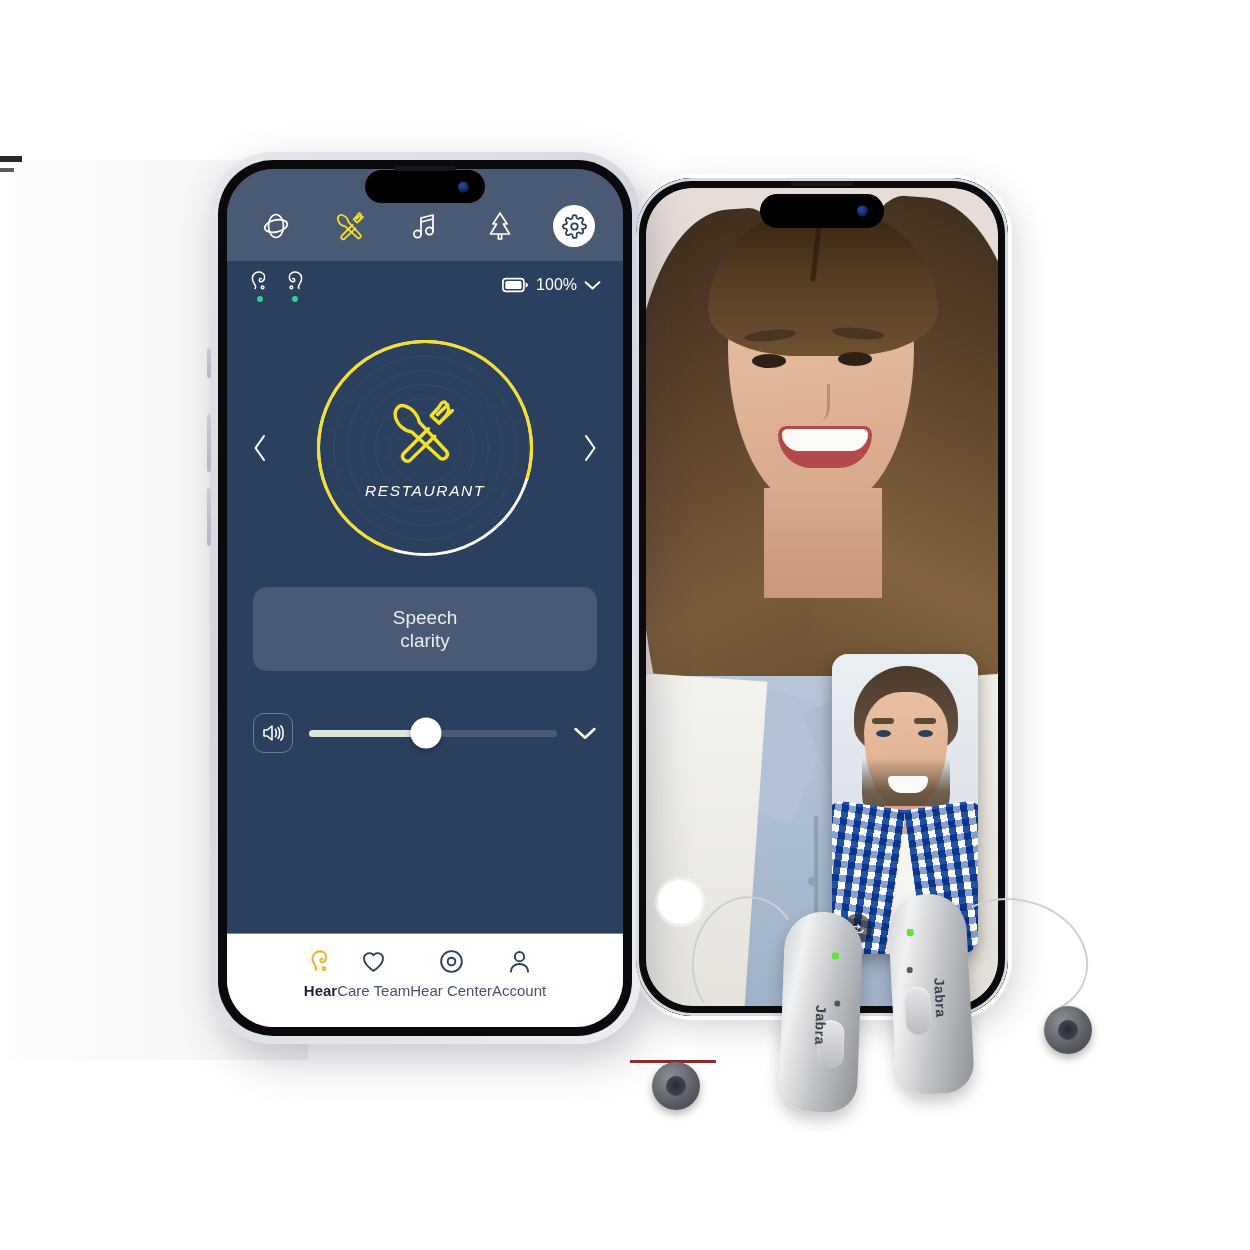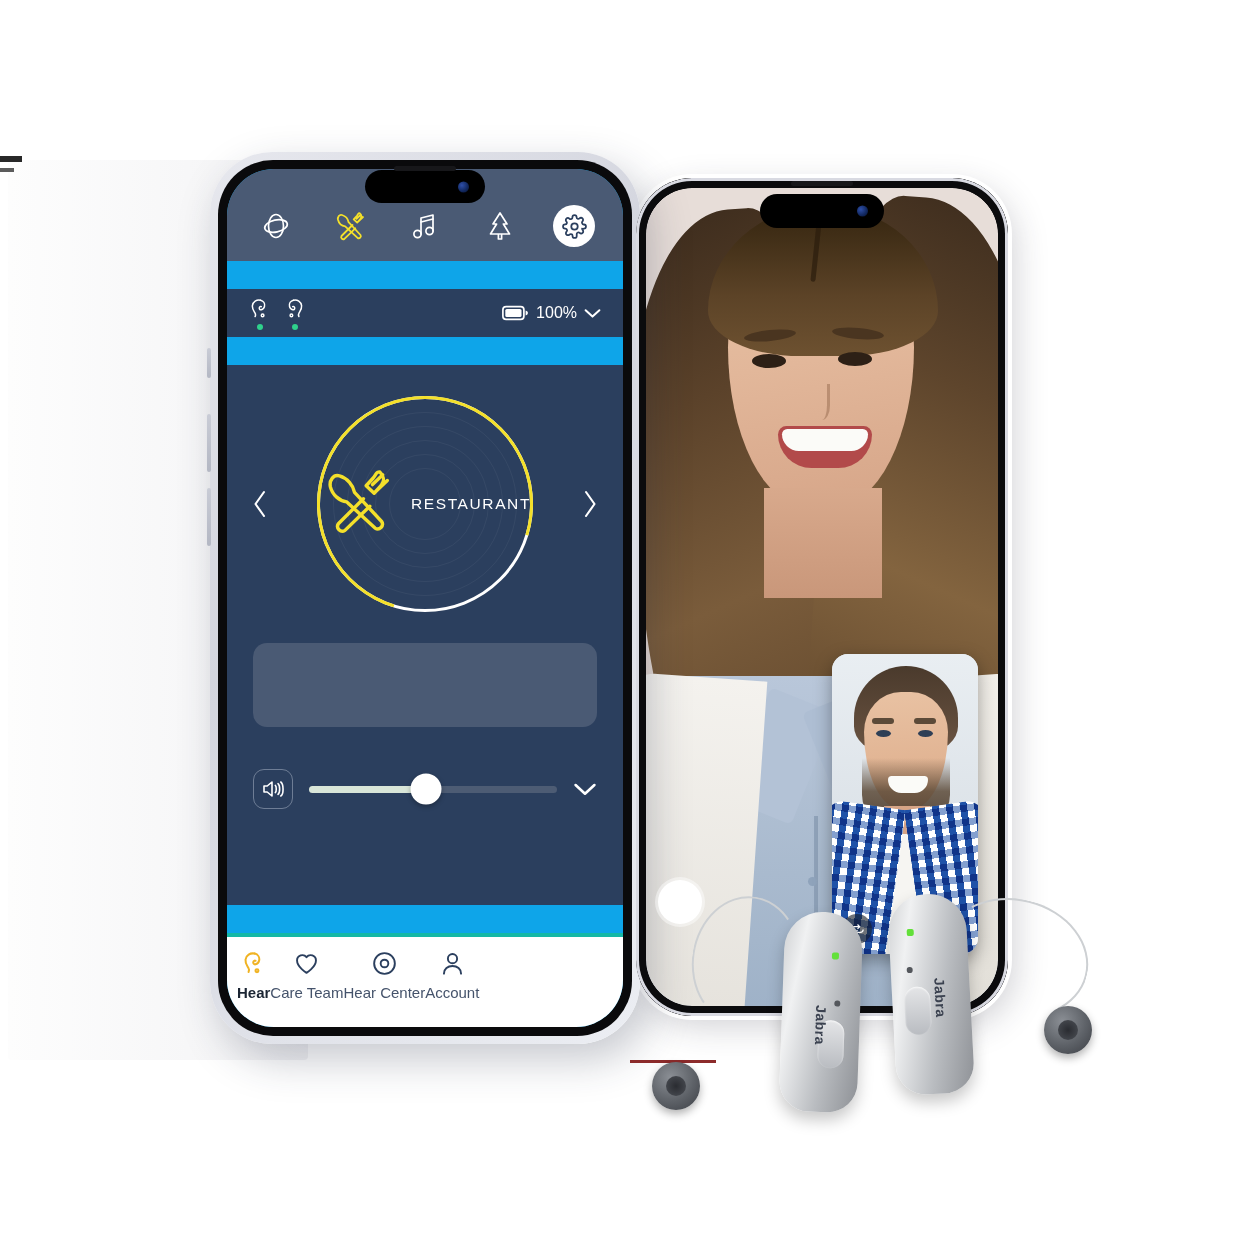--- a/index.html
+++ b/index.html
@@ -203,21 +203,21 @@
     box-shadow:10px 16px 42px rgba(40,45,70,.26);
     z-index:5;
   }
   .phone-left .inner{
     position:absolute; left:8px; top:8px; right:8px; bottom:8px;
     border-radius:55px; background:#0a0a0c;
   }
   .phone-left .screen{
     position:absolute; left:9px; top:9px; right:9px; bottom:9px;
     border-radius:47px; overflow:hidden;
-    background:#0ea5e9; display:flex; flex-direction:column;gap:28px;
+    background:#a21caf; display:flex; flex-direction:column;
   }
   .phone-left .island{ top:18px; width:120px; height:33px; }
   .side-btn{
     position:absolute; left:-3px; width:4px; border-radius:3px;
     background:linear-gradient(180deg,#c9ccd6,#b3b7c3);
   }
   .sb1{ top:196px; height:30px; }
   .sb2{ top:262px; height:58px; }
   .sb3{ top:336px; height:58px; }
   .sb-r{
@@ -253,22 +253,22 @@
   
   .app-body{ flex:1; background:#2b3f5e; position:relative; }
 
   .dial-row{
     position:absolute; left:0; right:0; top:14px; height:250px;
     display:flex; align-items:center; justify-content:space-between; padding:0 16px;
   }
   .chev{ width:34px; height:34px; display:flex; align-items:center; justify-content:center; }
   .dial{
     width:216px; height:216px; border-radius:50%;
-    position:relative; display:flex; 
-    align-items:center; justify-content:center; gap:10px;
+    position:relative; display:flex; flex-direction:column;
+    align-items:center; justify-content:center; gap:10px;font-style:italic;
   }
   .dial-ring{
     position:absolute; inset:0; border-radius:50%;
     border:3px solid #ffffff;
   }
   .dial-arc{
     position:absolute; inset:0; border-radius:50%;
     border:3px solid transparent;
     border-top-color:#f4e02a; border-right-color:#f4e02a; border-left-color:#f4e02a;
     transform:rotate(-28deg);
@@ -312,22 +312,22 @@
     position:absolute; left:50%; transform:translateX(-50%); top:492px;
     width:152px; height:52px; border-radius:26px;
     border:2.5px solid #f4e02a; background:transparent;
     color:#fff; font-size:19px; font-weight:500; cursor:pointer;
     font-family:"Liberation Sans",sans-serif;
   }
 
   
   .botnav{
     flex:0 0 auto; height:94px; background:#ffffff;
-    display:flex; align-items:center; justify-content:flex-start;
-    padding:0 10px 14px 10px; border-top:4px solid #14b8a6;
+    display:flex; align-items:center; justify-content:center;
+    padding:0 10px 14px 10px; border-top:1px solid #14b8a6;
   }
   .nav-item{ display:flex; flex-direction:column; align-items:center; gap:7px; cursor:pointer; }
   .nav-label{ font-size:15px; color:#45536b; }
   .nav-item.active .nav-label{ color:#1b2533; font-weight:700; }
 
   
   .aids{ position:absolute; left:630px; top:880px; width:500px; height:270px; z-index:9; }
   .aid-body{
     position:absolute; width:78px; height:200px; border-radius:38px 38px 30px 30px;
     background:linear-gradient(100deg,#cfd1d3 0%,#f0f1f2 22%,#b9bcc0 62%,#8e9196 100%);
@@ -540,20 +540,26 @@
           </div>
 
           <div class="chev">
             <svg width="18" height="30" viewBox="0 0 18 30" fill="none" stroke="#fff" stroke-width="2.1" stroke-linecap="round" stroke-linejoin="round">
               <path d="M5 3l8.5 12L5 27"></path>
             </svg>
           </div>
         </div>
 
         <div class="seg">
+          <div class="seg-btn idle">
+            <span>
+              <span>Speech</span><br>
+              <span>clarity</span>
+            </span>
+          </div>
         </div>
 
         <div class="vol-row">
           <div class="vol-icon">
             <svg width="24" height="22" viewBox="0 0 24 22" fill="none" stroke="#ffffff" stroke-width="1.6" stroke-linecap="round" stroke-linejoin="round">
               <path d="M3 8h3.2L11 4v14l-4.8-4H3z"></path>
               <path d="M14.3 7.4c1.3 1 1.3 6.2 0 7.2"></path>
               <path d="M17 5.6c2.2 1.6 2.2 9.2 0 10.8"></path>
               <path d="M19.8 4c3 2.2 3 12.4 0 14"></path>
             </svg>

